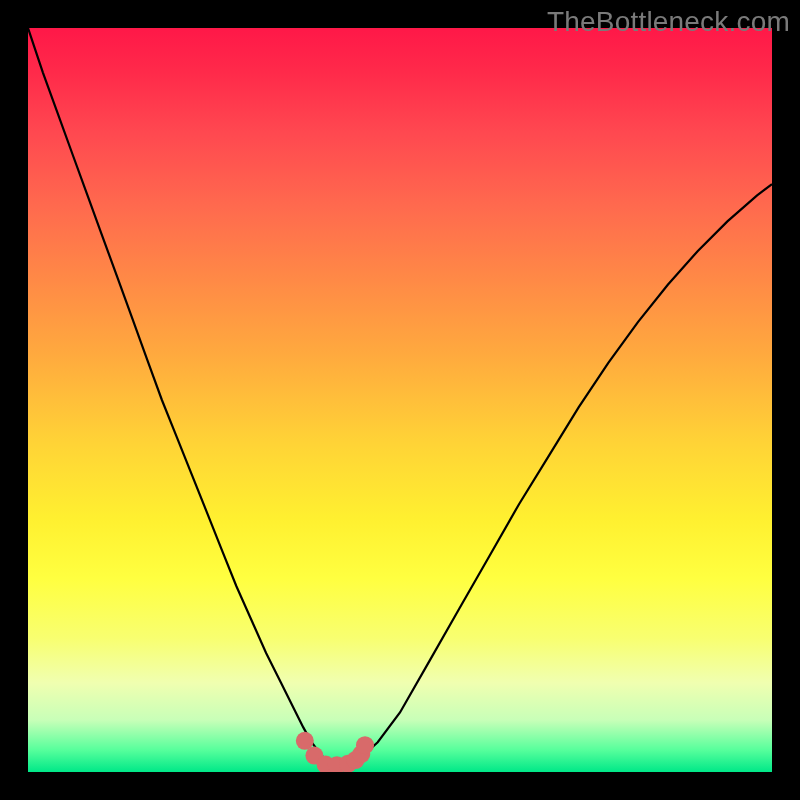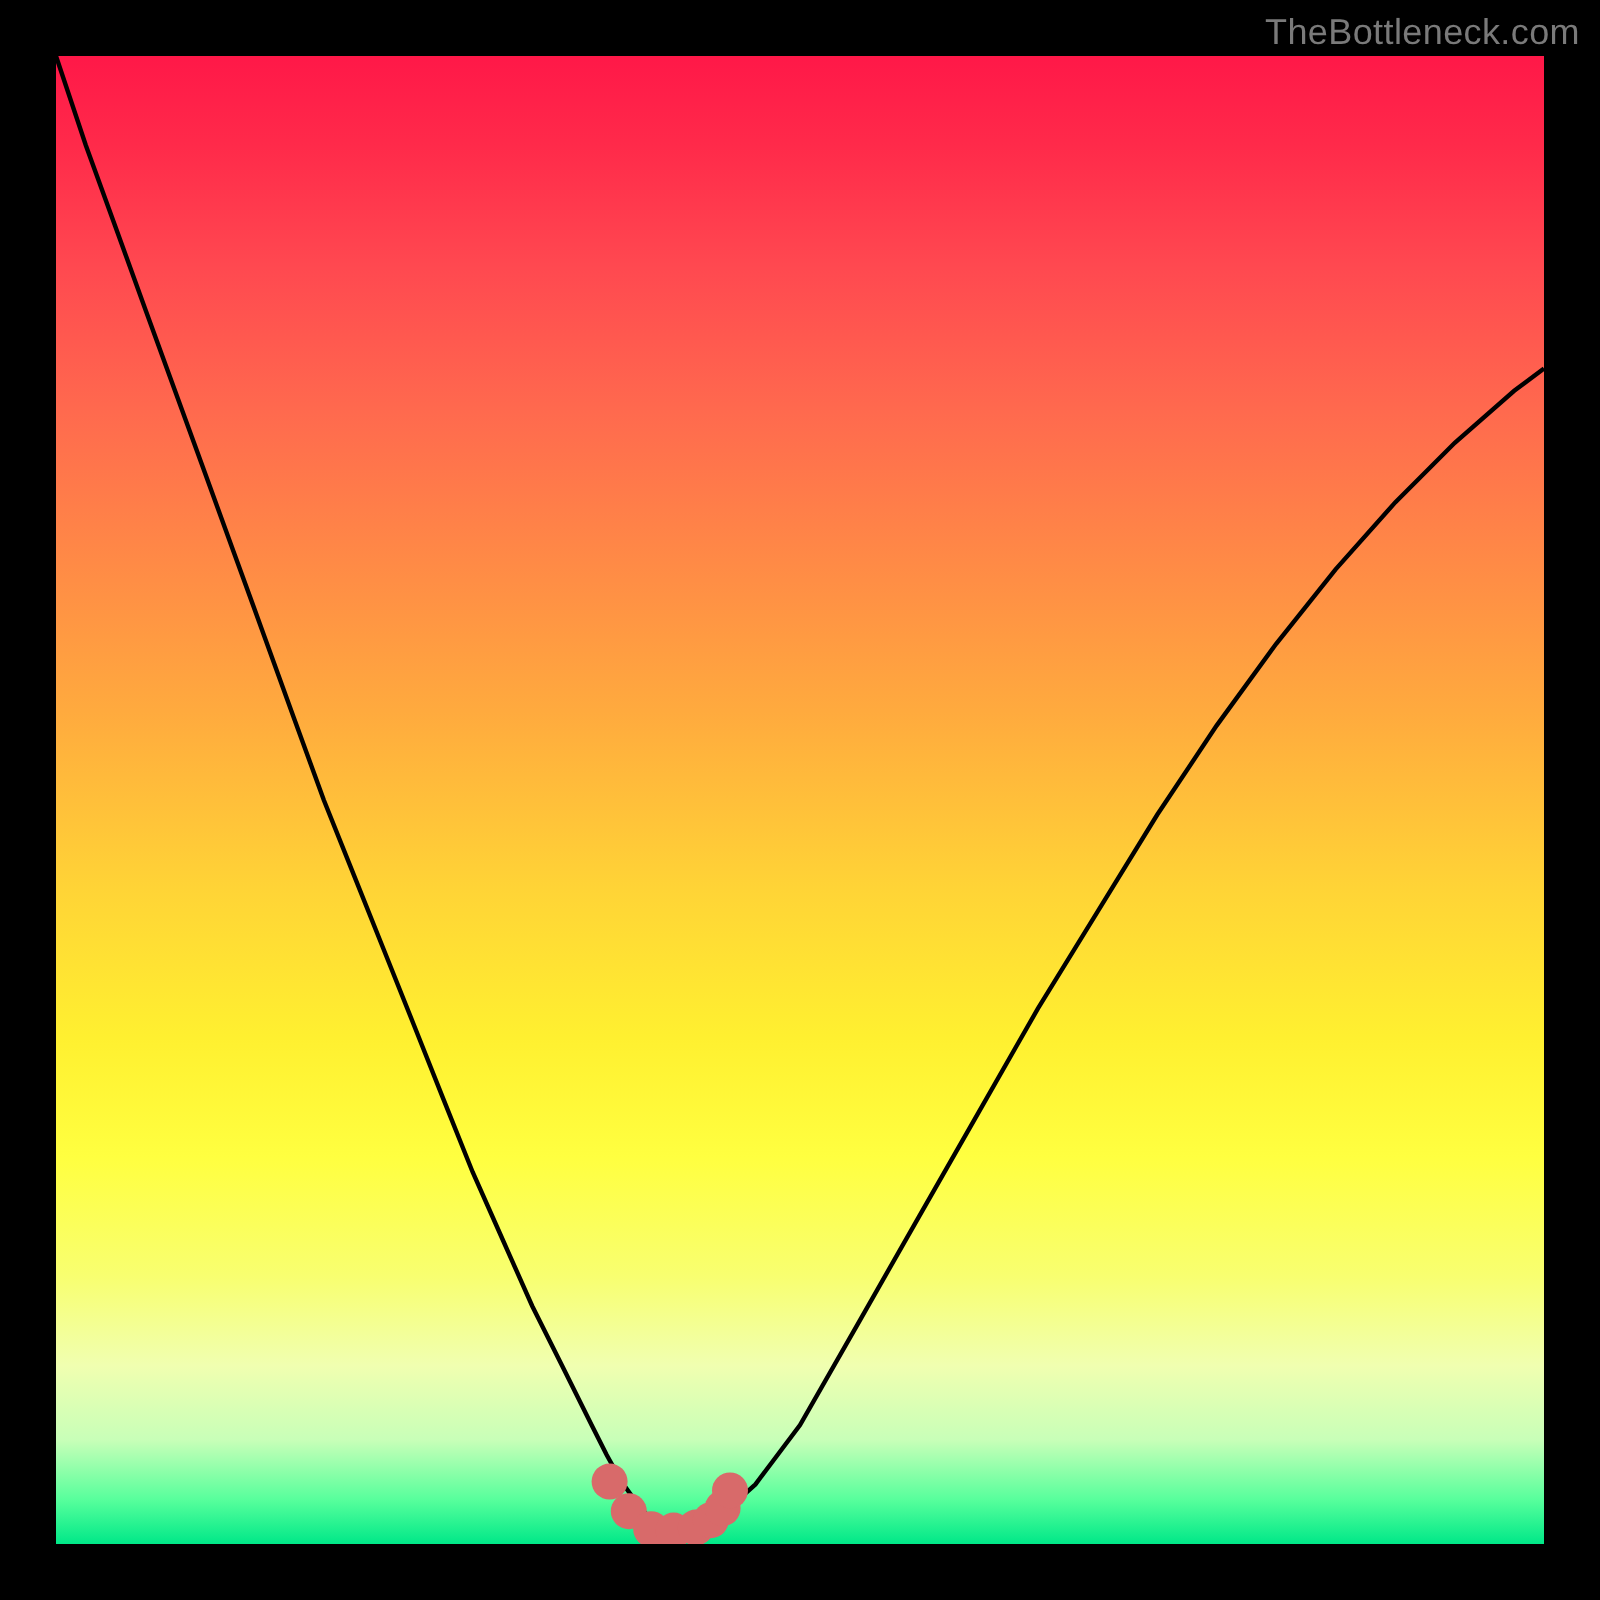--- a/index.html
+++ b/index.html
@@ -12,21 +12,21 @@
     position: relative;
     width: 800px;
     height: 800px;
     background: #000;
   }
   .watermark {
     position: absolute;
     top: 6px;
     right: 10px;
     color: #7a7a7a;
-    font-size: 18px;
+    font-size: 28px;
     font-weight: 500;
     z-index: 10;
     letter-spacing: 0.2px;
   }
   .plot-area {
     position: absolute;
     left: 28px;
     top: 28px;
     width: 744px;
     height: 744px;

